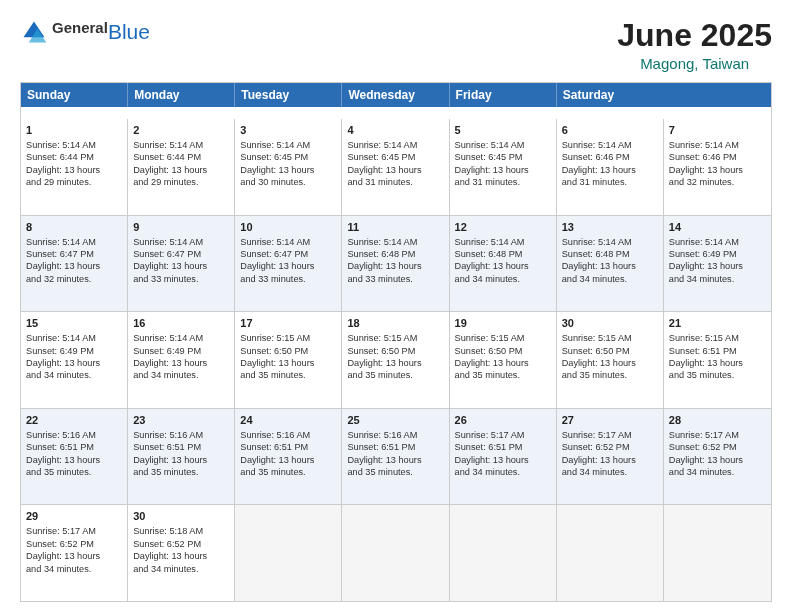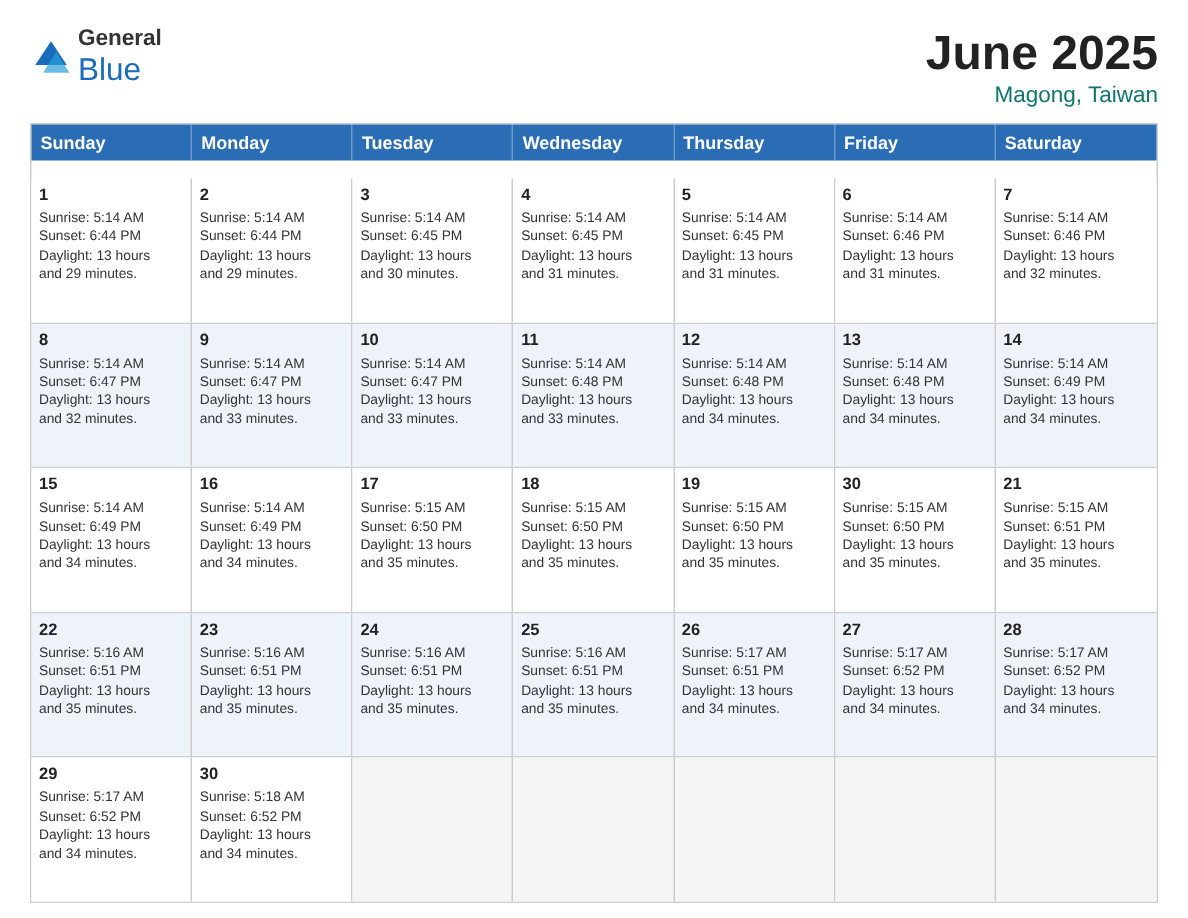--- a/index.html
+++ b/index.html
@@ -23,39 +23,39 @@
       align-items: flex-start;
       margin-bottom: 10px;
     }
     .logo {
       display: flex;
       align-items: center;
       gap: 4px;
     }
     .logo-text {
       display: flex;
-      flex-direction: column;
+      flex-direction: row;
       line-height: 1.1;
     }
     .logo-general {
       font-size: 15px;
       font-weight: bold;
       color: #333;
     }
     .logo-blue {
       font-size: 21px;
       font-weight: normal;
       color: #1a6bbd;
     }
     .logo-icon {
       width: 28px;
       height: 28px;
     }
     .title-block {
-      text-align: right;
+      text-align: center;
     }
     .title-month {
       font-size: 32px;
       font-weight: bold;
       color: #222;
       line-height: 1.1;
     }
     .title-location {
       font-size: 15px;
       color: #0f766e;
@@ -134,21 +134,20 @@
       <div class="title-location">Magong, Taiwan</div>
     </div>
   </div>
 
   <div class="calendar">
     <div class="cal-header" id="cal-header-row">
         <div class="cal-header-cell">Sunday</div>
         <div class="cal-header-cell">Monday</div>
         <div class="cal-header-cell">Tuesday</div>
         <div class="cal-header-cell">Wednesday</div>
-        <div class="cal-header-cell">Thursday</div>
         <div class="cal-header-cell">Friday</div>
         <div class="cal-header-cell">Saturday</div>
       </div>
     <div class="cal-body" id="cal-body">
         <div class="cal-row">
           <div class="cal-cell">
             <span class="day-num">1</span>
             <div>Sunrise: 5:14 AM</div>
             <div>Sunset: 6:44 PM</div>
             <div>Daylight: 13 hours</div>

